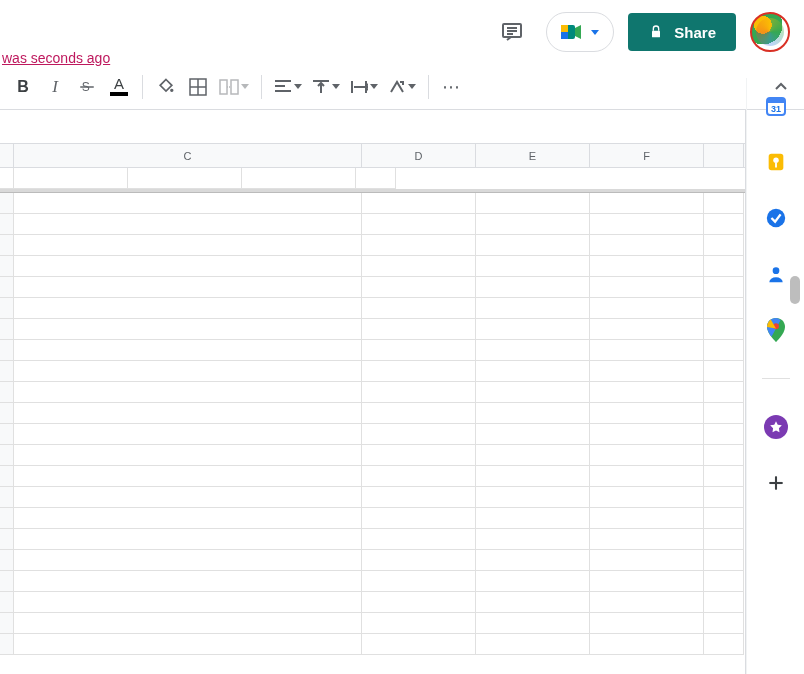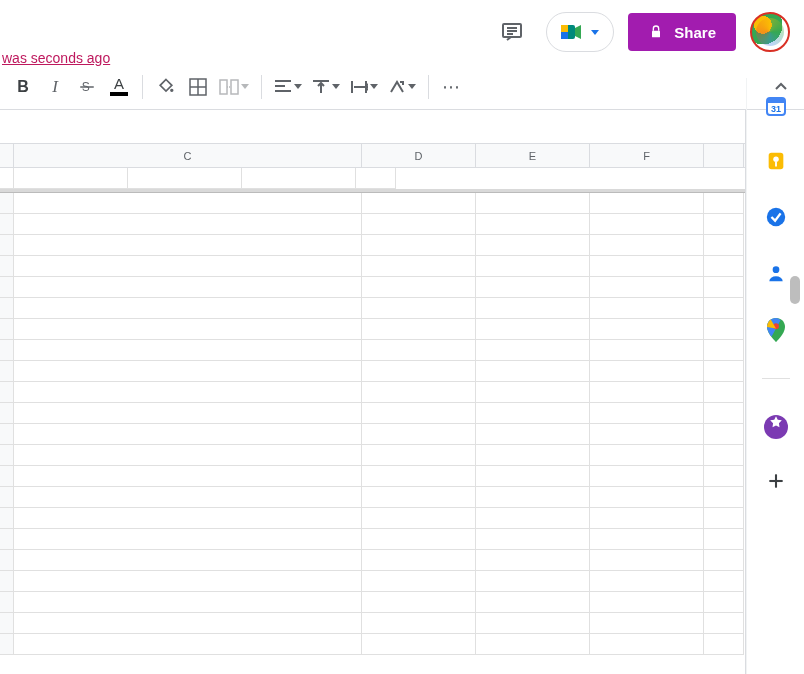--- a/index.html
+++ b/index.html
@@ -37,21 +37,21 @@
   }
   .meet-pill {
     border: 1px solid #dadce0;
     border-radius: 20px;
     height: 40px;
     padding: 0 14px;
     display: flex; align-items: center; gap: 6px;
     background:#fff;
   }
   .share-btn {
-    background: #a21caf;
+    background: #0f766e;
     color: #fff;
     border: none;
     border-radius: 4px;
     height: 38px;
     padding: 0 20px;
     font-size: 15px;
     font-weight: 600;
     display: flex; align-items: center; gap: 10px;
     cursor: pointer;
   }
@@ -117,21 +117,21 @@
     position:absolute; right:-55px; top:166px; width:10px; height:28px;
     background:#bdbdbd; border-radius:6px;
   }
 
   .sidepanel{
     position:absolute; top:78px; right:0; width:58px; bottom:0;
     border-left:1px solid #f1f3f4;
     display:flex; flex-direction:column; align-items:center;
     padding-top:16px; gap:32px;
   }
-  .sp-icon{width:24px;height:24px;display:flex;align-items:flex-start;justify-content:center;border-radius:50%;}
+  .sp-icon{width:24px;height:24px;display:flex;align-items:center;justify-content:center;border-radius:50%;}
   .sp-div{width:28px;height:1px;background:#e0e0e0;margin:4px 0;}
 </style>
 </head>
 <body>
 
 <div class="header">
   <div class="hdr-icon">
     <svg width="24" height="24" viewBox="0 0 24 24" fill="none" stroke="#5f6368" stroke-width="2">
       <rect x="3" y="4" width="18" height="13" rx="1"></rect>
       <path d="M7 20l4-3"></path>

